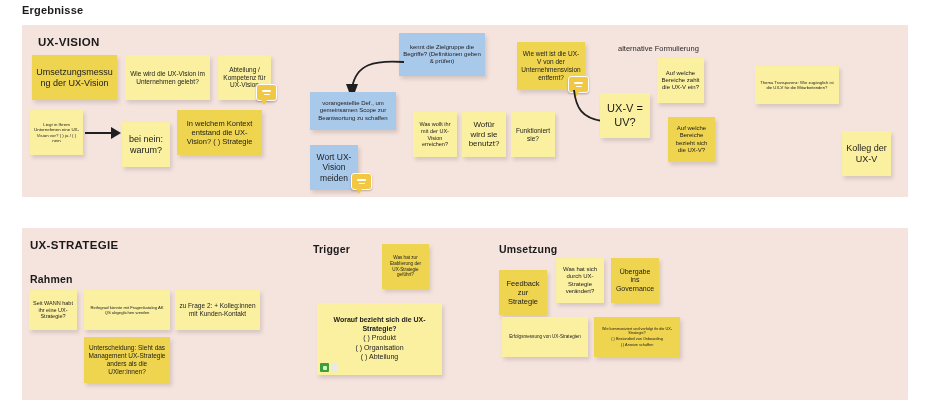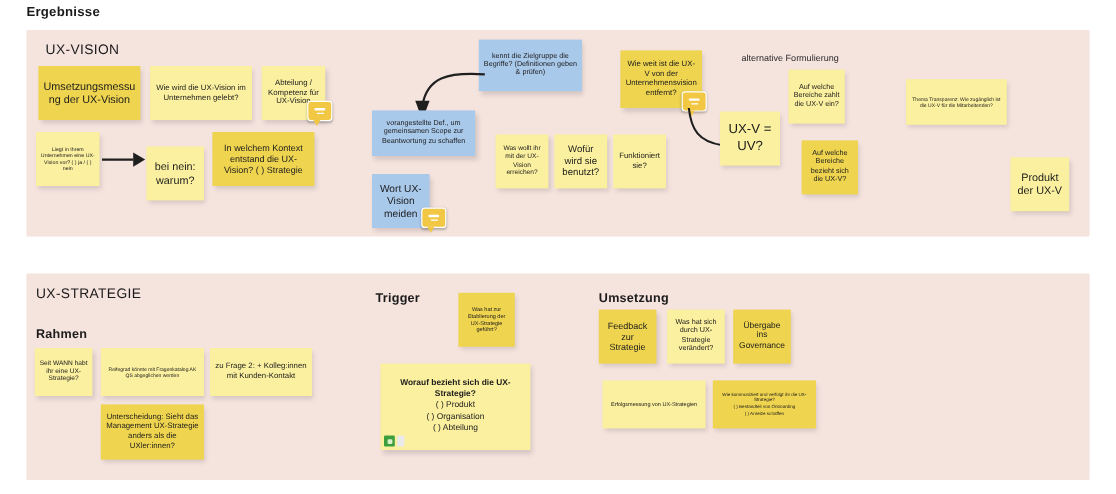--- a/index.html
+++ b/index.html
@@ -16,21 +16,21 @@
     position:absolute;left:22px;top:4px;
     font-size:11px;font-weight:bold;letter-spacing:.2px;color:#1b1b1b;
   }
   .panel{
     position:absolute;
     background:#f5e3de;
     border-radius:1px;
   }
   .panel-title{
     position:absolute;
-    font-size:11.5px;font-weight:normal;letter-spacing:.3px;color:#1b1b1b;
+    font-size:11.5px;font-weight:bold;letter-spacing:.3px;color:#1b1b1b;
   }
   .sub-title{
     position:absolute;
     font-size:10.5px;font-weight:bold;letter-spacing:.2px;color:#1b1b1b;
   }
   .free-label{
     position:absolute;
     font-size:7.5px;color:#2a2a2a;
   }
   .note{
@@ -188,21 +188,21 @@
 
   <div class="note y-dark" style="left:668px;top:117px;width:47px;height:45px;font-size:6px;">
     <span>Auf welche Bereiche bezieht sich die UX-V?</span>
   </div>
 
   <div class="note y-light" style="left:755px;top:66px;width:84px;height:38px;font-size:4.2px;">
     <span>Thema Transparenz: Wie zugänglich ist die UX-V für die Mitarbeitenden?</span>
   </div>
 
   <div class="note y-light" style="left:842px;top:131px;width:49px;height:45px;font-size:9px;">
-    <span>Produkt der UX-V</span>
+    <span>Kolleg der UX-V</span>
   </div>
 
   <div class="panel" style="left:22px;top:228px;width:886px;height:172px;">
   </div>
 
   <div class="panel-title" style="left:30px;top:239px;">UX-STRATEGIE</div>
 
   <div class="sub-title" style="left:30px;top:273px;">Rahmen</div>
 
   <div class="note y-light" style="left:29px;top:290px;width:48px;height:40px;font-size:5.5px;">
@@ -231,21 +231,21 @@
     <span style="font-weight:bold;">Worauf bezieht sich die UX-Strategie?</span>
     <span>( ) Produkt</span>
     <span>( ) Organisation</span>
     <span>( ) Abteilung</span>
   </div>
   <div class="green-chip" style="left:320px;top:363px;"></div>
   <div class="green-chip-2" style="left:331px;top:363px;"></div>
 
   <div class="sub-title" style="left:499px;top:243px;">Umsetzung</div>
 
-  <div class="note y-dark" style="left:499px;top:258px;width:48px;height:45px;font-size:7.5px;">
+  <div class="note y-dark" style="left:499px;top:270px;width:48px;height:45px;font-size:7.5px;">
     <span>Feedback zur Strategie</span>
   </div>
 
   <div class="note y-light" style="left:556px;top:258px;width:48px;height:45px;font-size:6px;">
     <span>Was hat sich durch UX-Strategie verändert?</span>
   </div>
 
   <div class="note y-dark" style="left:611px;top:258px;width:48px;height:45px;font-size:7px;">
     <span>Übergabe ins Governance</span>
   </div>

